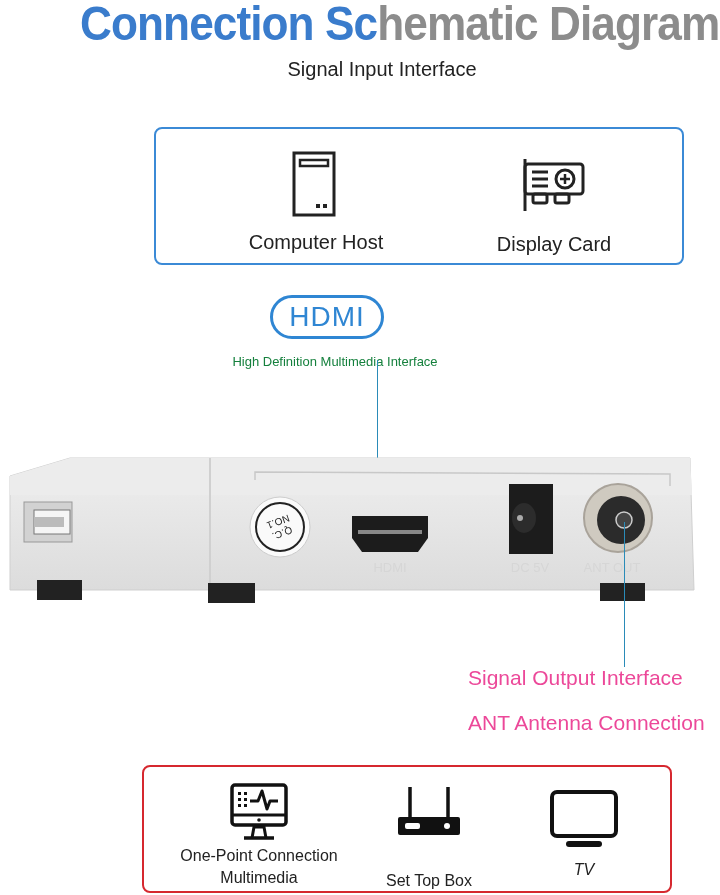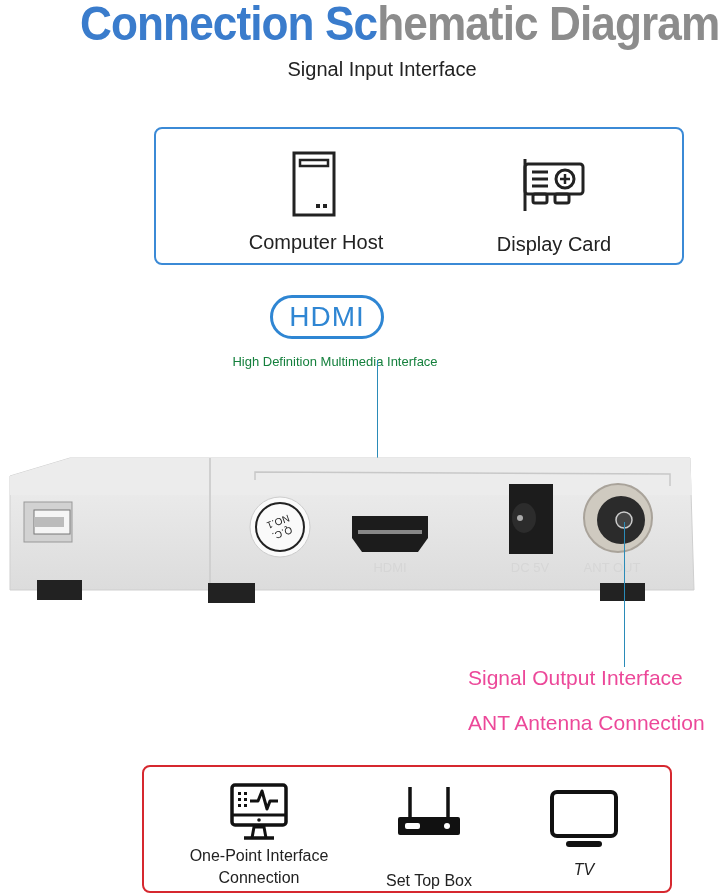--- a/index.html
+++ b/index.html
@@ -123,22 +123,22 @@
       <rect x="8" y="9" width="3" height="3" fill="#111"></rect>
         <rect x="14" y="9" width="3" height="3" fill="#111"></rect>
       <rect x="8" y="15" width="3" height="3" fill="#111"></rect>
         <rect x="14" y="15" width="3" height="3" fill="#111"></rect>
       <rect x="8" y="21" width="3" height="3" fill="#111"></rect>
         <rect x="14" y="21" width="3" height="3" fill="#111"></rect>
       <polyline points="20,18 28,18 32,8 37,26 40,18 48,18" fill="none" stroke="#111" stroke-width="3" stroke-linejoin="round"></polyline>
       <polyline points="22,55 24,44 34,44 36,55" fill="none" stroke="#111" stroke-width="3"></polyline>
       <line x1="14" y1="55" x2="44" y2="55" stroke="#111" stroke-width="3.5"></line>
     </svg>
-    <div class="lbl">One-Point Interface</div>
-    <div class="lbl">Connection</div>
+    <div class="lbl">One-Point Connection</div>
+    <div class="lbl">Multimedia</div>
   </div>
   <div class="item small" style="left:215px; top:16px; width:140px;">
     <svg width="64" height="58" viewBox="0 0 64 58">
       <line x1="13" y1="4" x2="13" y2="36" stroke="#111" stroke-width="3.5"></line>
       <line x1="51" y1="4" x2="51" y2="36" stroke="#111" stroke-width="3.5"></line>
       <rect x="1" y="34" width="62" height="18" rx="2" fill="#111"></rect>
       <rect x="8" y="40" width="15" height="6" rx="2" fill="#fff"></rect>
       <circle cx="50" cy="43" r="3" fill="#fff"></circle>
     </svg>
     <div class="lbl" style="margin-top:25px;">Set Top Box</div>

